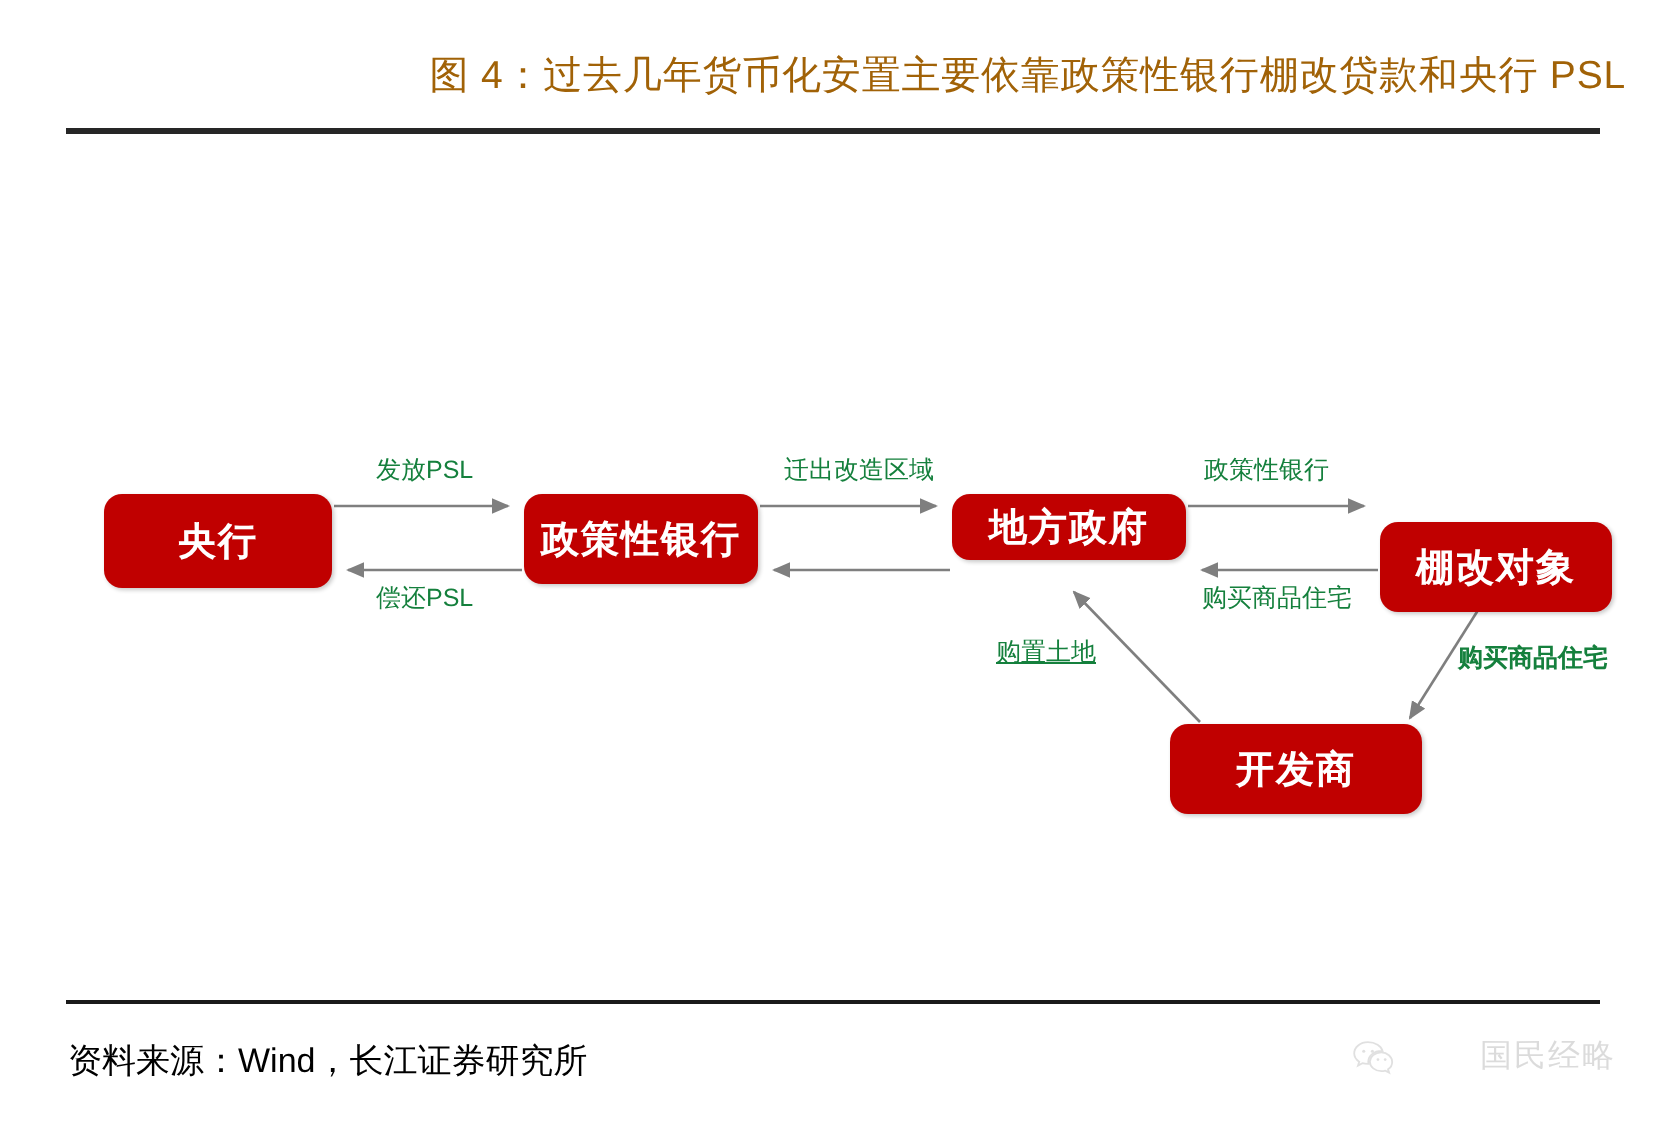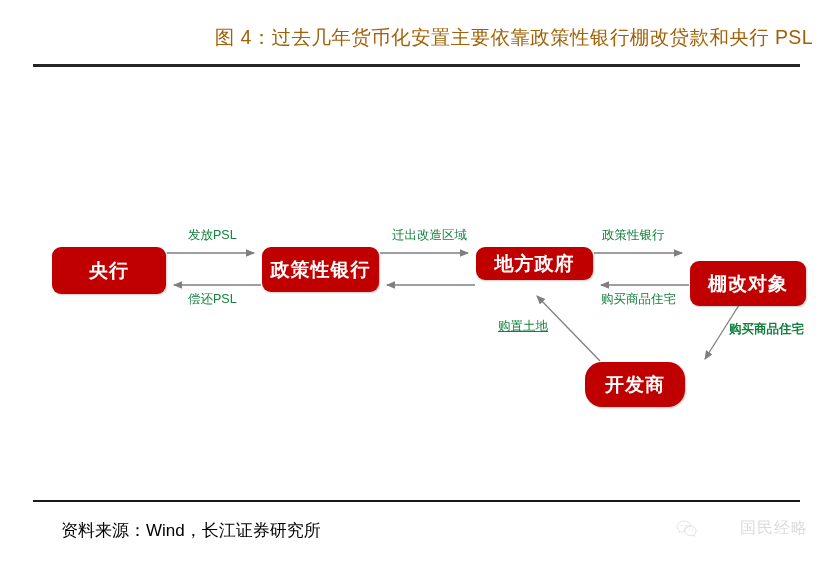--- a/index.html
+++ b/index.html
@@ -47,21 +47,20 @@
     height: 2px;
     background: #1a1a1a;
   }
   #source-note {
     position: absolute;
     left: 34px;
     top: 519px;
     font-size: 17px;
     color: #000000;
     white-space: nowrap;
-    margin-left: 27px;
   }
 
   
   #watermark {
     position: absolute;
     left: 676px;
     top: 518px;
     display: flex;
     align-items: center;
     gap: 7px;
@@ -108,21 +107,21 @@
     font-weight: bold;
     font-size: 19px;
     letter-spacing: 1px;
     box-shadow: 1px 1px 2px rgba(0,0,0,0.22);
     white-space: nowrap;
   }
   .node-central-bank   { left: 52px;  top: 247px; width: 114px; height: 47px; }
   .node-policy-bank    { left: 262px; top: 247px; width: 117px; height: 45px; }
   .node-local-gov      { left: 476px; top: 247px; width: 117px; height: 33px; }
   .node-shed-target    { left: 690px; top: 261px; width: 116px; height: 45px; }
-  .node-developer      { left: 585px; top: 362px; width: 100px; height: 45px; border-radius: 17px; }
+  .node-developer      { left: 585px; top: 362px; width: 126px; height: 45px; }
 
   .edge-label {
     position: absolute;
     font-size: 12.5px;
     color: #15803d;
     line-height: 17px;
     white-space: nowrap;
   }
   .edge-label.multiline { white-space: normal; width: 86px; }
 

